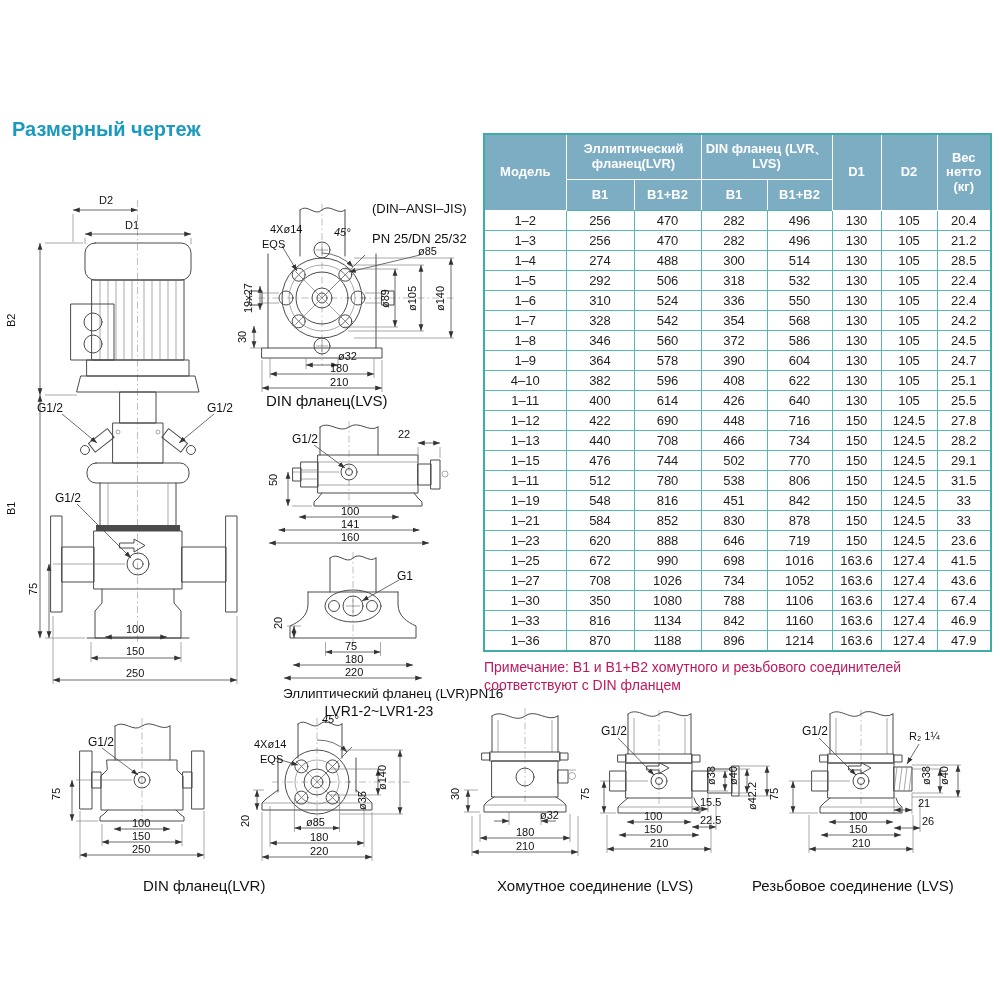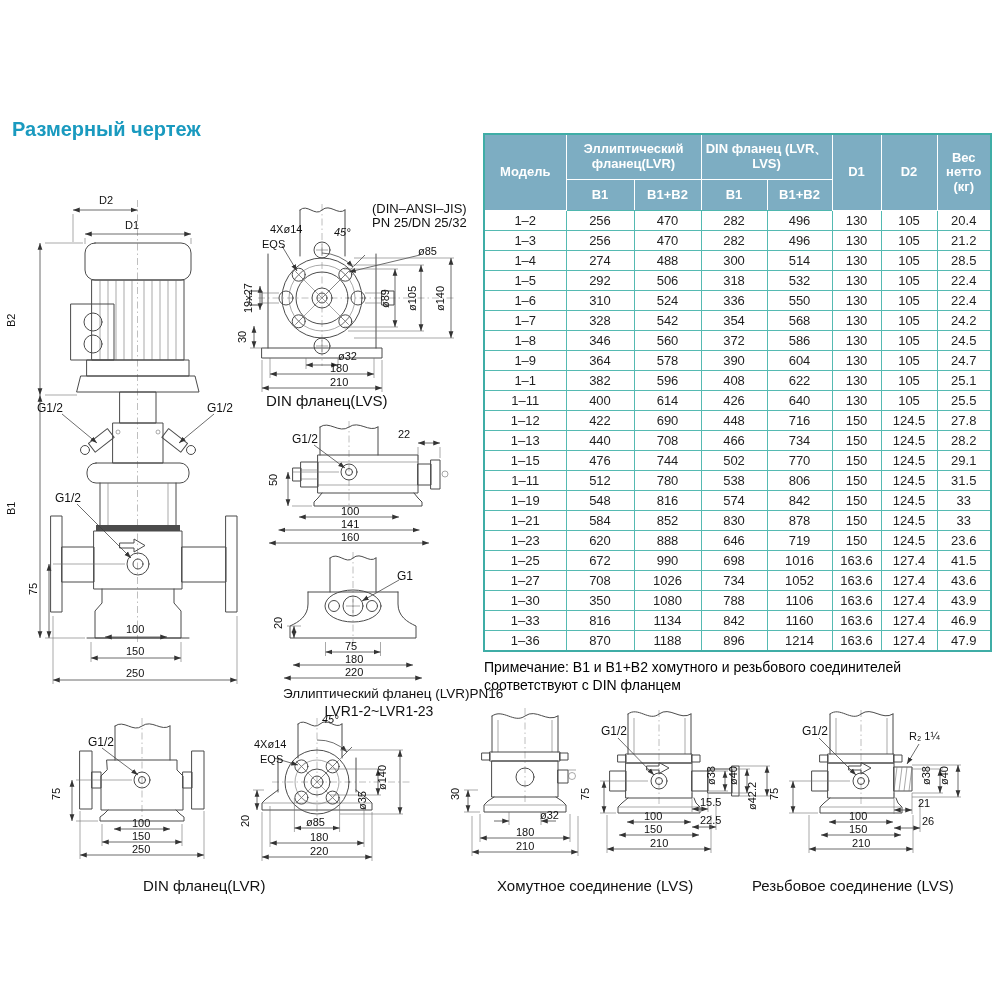--- a/index.html
+++ b/index.html
@@ -8,21 +8,21 @@
   .title{position:absolute;left:12px;top:118px;font-size:20px;font-weight:bold;color:#1a9abf}
   
   .tablewrap{position:absolute;left:483px;top:133px;width:508px}
   table{border-collapse:collapse;width:507px;table-layout:fixed;border:2px solid #3fada6}
   th{background:#7dadc2;color:#fff;font-size:13px;font-weight:bold;border:1px solid #fff;
      line-height:1.12;padding:0;text-align:center;vertical-align:middle}
   thead tr.h1 th{height:44px}
   thead tr.h2 th{height:30px}
   thead tr.h2 th{border-bottom:1px solid #4fb7af}
   td{border:1px solid #55bab2;font-size:13px;text-align:center;height:19px;padding:0;color:#1f1f1f}
-  .note{position:absolute;left:484px;font-size:14px;color:#000000;line-height:1.3}
+  .note{position:absolute;left:484px;font-size:14px;color:#be185d;line-height:1.3}
   
   .draw{position:absolute}
   .draw svg{position:absolute;left:0;top:0;overflow:visible}
   .lb{position:absolute;font-size:11px;line-height:1;white-space:nowrap;color:#111}
   .g12{font-size:12px}
   .sm{font-size:13px}
   .lbv{transform:rotate(-90deg);transform-origin:0 100%}
   .cap{position:absolute;font-size:15px;color:#111;white-space:nowrap}
   .capc{text-align:center;white-space:nowrap}
   .ln{fill:none;stroke:#4b4b4b;stroke-width:1;stroke-linejoin:round;stroke-linecap:round}
@@ -188,21 +188,21 @@
       <line class="tn" x1="90" y1="160" x2="90" y2="171"></line>
     <line class="dm" x1="58" y1="167" x2="90" y2="167" marker-start="url(#ar)" marker-end="url(#ar)"></line>
     <line class="tn" x1="22" y1="160" x2="22" y2="180"></line>
       <line class="tn" x1="126" y1="160" x2="126" y2="180"></line>
     <line class="dm" x1="22" y1="176" x2="126" y2="176" marker-start="url(#ar)" marker-end="url(#ar)"></line>
     <line class="tn" x1="14" y1="162" x2="14" y2="194"></line>
       <line class="tn" x1="134" y1="162" x2="134" y2="194"></line>
     <line class="dm" x1="14" y1="190" x2="134" y2="190" marker-start="url(#ar)" marker-end="url(#ar)"></line>
   </svg>
   <span class="lb sm" style="left:124px;top:4px">(DIN–ANSI–JIS)</span>
-  <span class="lb sm" style="left:124px;top:18px">PN 25/DN 25/32</span>
+  <span class="lb sm" style="left:124px;top:34px">PN 25/DN 25/32</span>
   <span class="lb" style="left:22px;top:26px">4Xø14</span>
   <span class="lb" style="left:14px;top:41px">EQS</span>
   <span class="lb" style="left:86px;top:29px;font-style:italic">45°</span>
   <span class="lb" style="left:170px;top:48px">ø85</span>
   <span class="lb lbv" style="left:6px;top:104px">19x27</span>
   <span class="lb lbv" style="left:0px;top:134px">30</span>
   <span class="lb lbv" style="left:143px;top:99px">ø89</span>
   <span class="lb lbv" style="left:170px;top:102px">ø105</span>
   <span class="lb lbv" style="left:198px;top:102px">ø140</span>
   <span class="lb" style="left:90px;top:153px">ø32</span>
@@ -384,21 +384,21 @@
           <td>1–9</td>
           <td>364</td>
           <td>578</td>
           <td>390</td>
           <td>604</td>
           <td>130</td>
           <td>105</td>
           <td>24.7</td>
         </tr>
         <tr>
-          <td>1–1</td>
+          <td>4–10</td>
           <td>382</td>
           <td>596</td>
           <td>408</td>
           <td>622</td>
           <td>130</td>
           <td>105</td>
           <td>25.1</td>
         </tr>
         <tr>
           <td>1–11</td>
@@ -447,21 +447,21 @@
           <td>538</td>
           <td>806</td>
           <td>150</td>
           <td>124.5</td>
           <td>31.5</td>
         </tr>
         <tr>
           <td>1–19</td>
           <td>548</td>
           <td>816</td>
-          <td>574</td>
+          <td>451</td>
           <td>842</td>
           <td>150</td>
           <td>124.5</td>
           <td>33</td>
         </tr>
         <tr>
           <td>1–21</td>
           <td>584</td>
           <td>852</td>
           <td>830</td>
@@ -501,21 +501,21 @@
           <td>43.6</td>
         </tr>
         <tr>
           <td>1–30</td>
           <td>350</td>
           <td>1080</td>
           <td>788</td>
           <td>1106</td>
           <td>163.6</td>
           <td>127.4</td>
-          <td>43.9</td>
+          <td>67.4</td>
         </tr>
         <tr>
           <td>1–33</td>
           <td>816</td>
           <td>1134</td>
           <td>842</td>
           <td>1160</td>
           <td>163.6</td>
           <td>127.4</td>
           <td>46.9</td>

